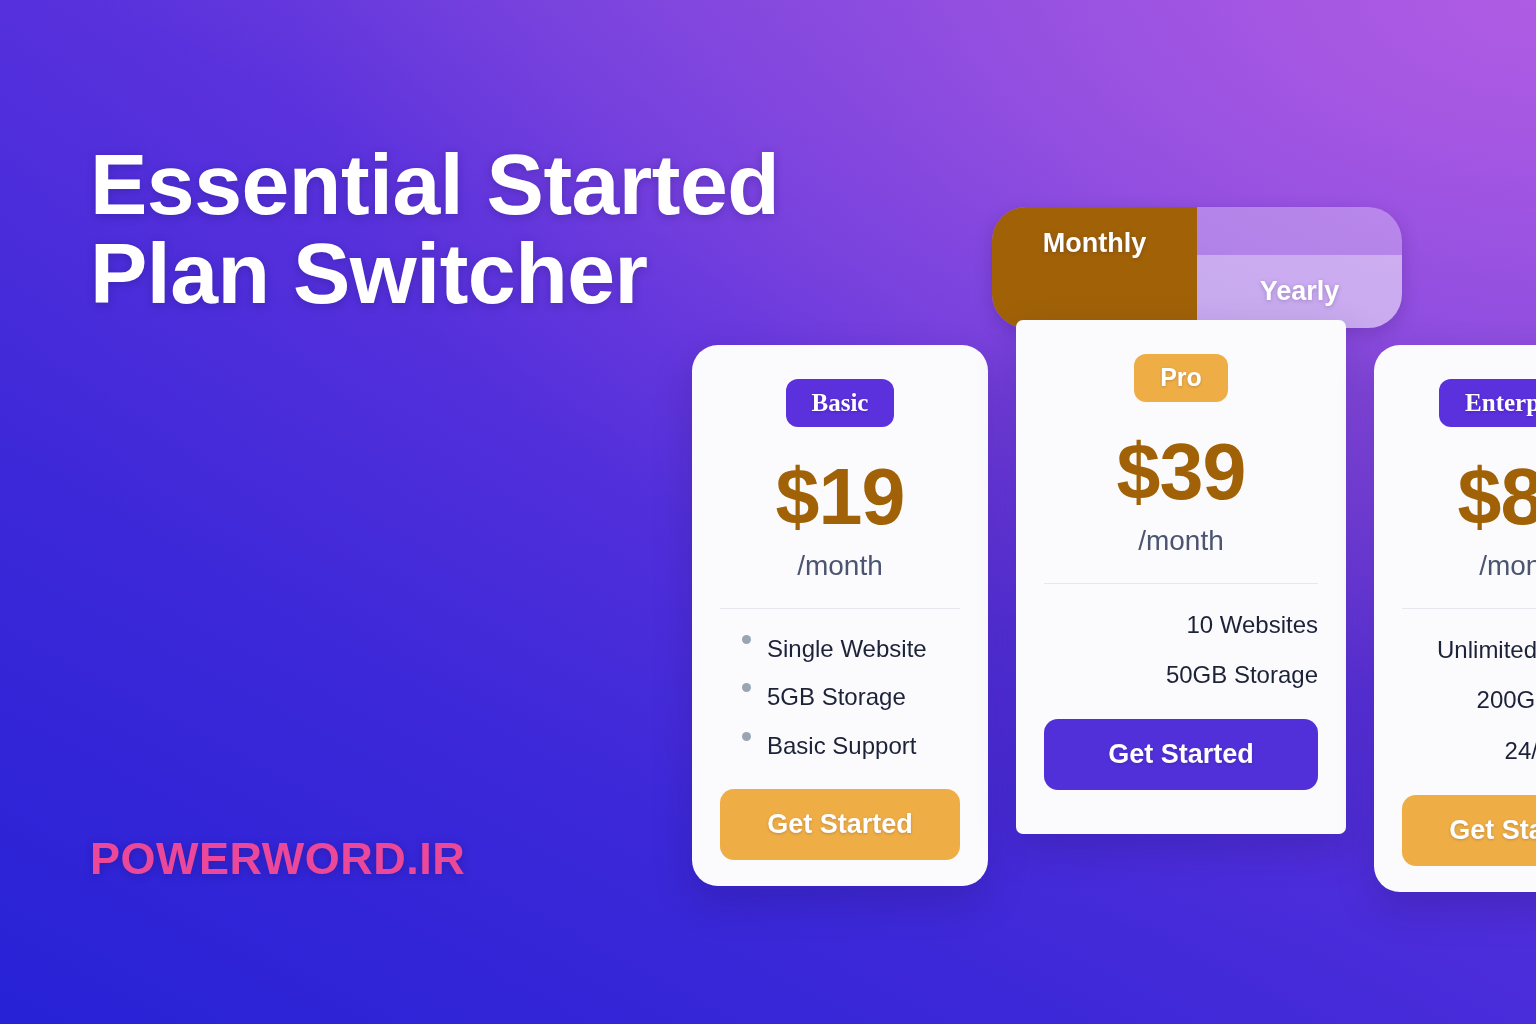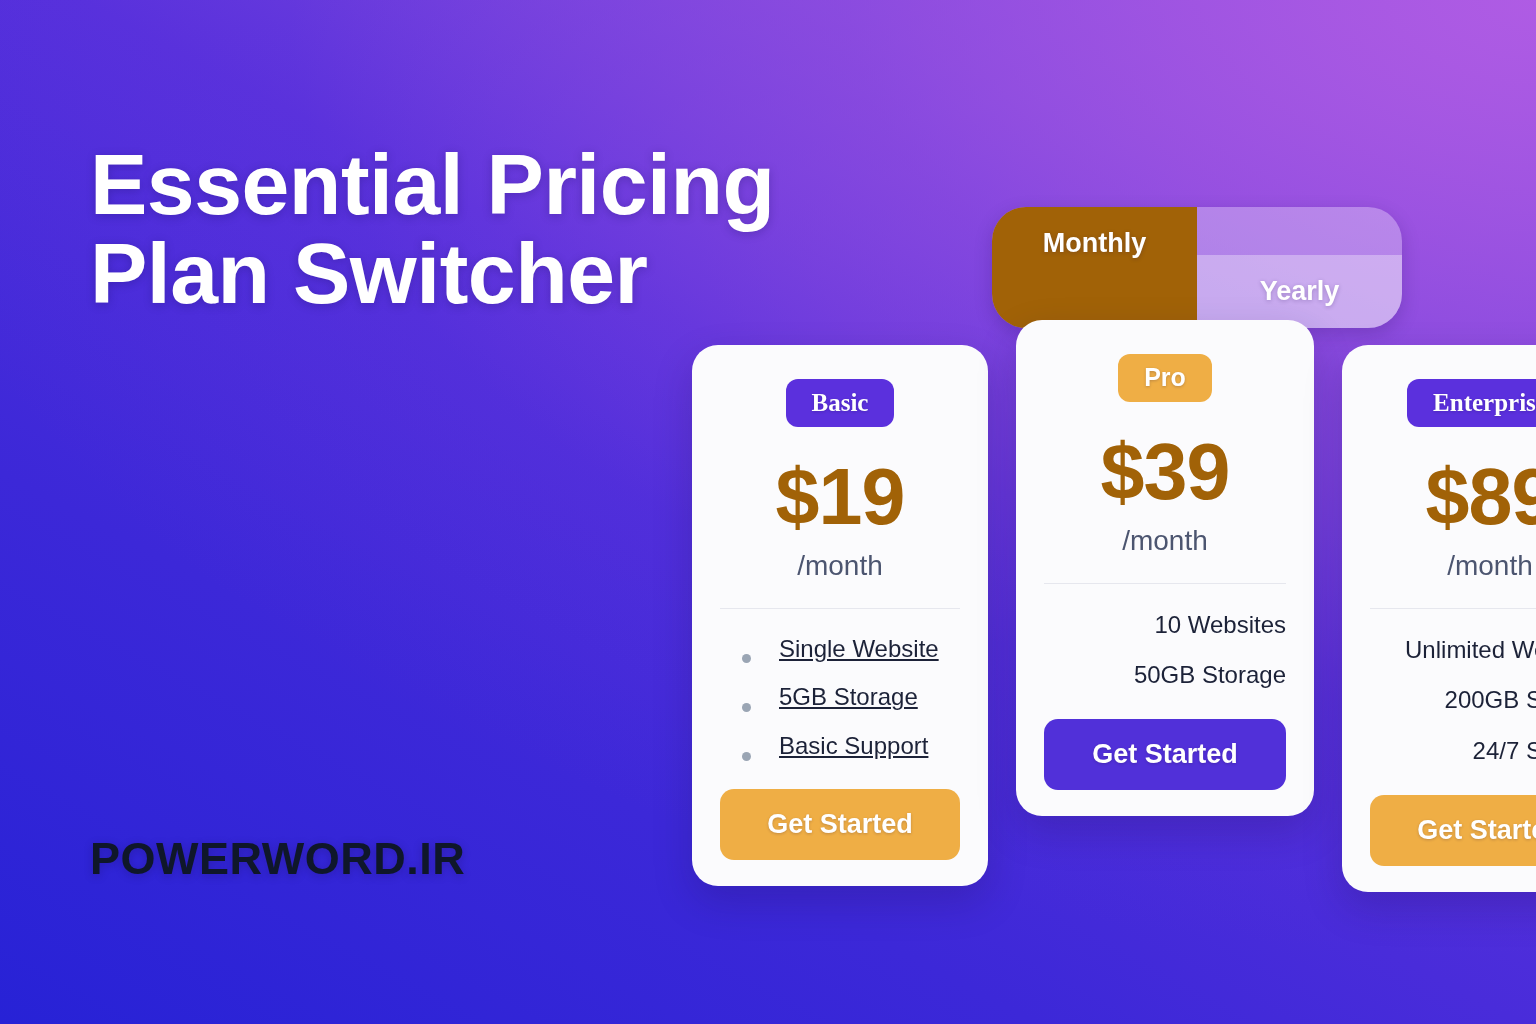--- a/index.html
+++ b/index.html
@@ -26,21 +26,21 @@
   #page-title .line { display:block; }
   #page-subtitle {
     margin-top:60px;
     font-size:40px; line-height:1.45; font-weight:400;
     color:#f2eefc; max-width:560px;
     text-shadow:0 1px 6px rgba(20,10,80,0.20);
   }
   #brand-watermark {
     position:absolute; left:90px; top:833px;
     font-size:45px; font-weight:700; letter-spacing:0.5px;
-    color:#0f172a;
+    color:#ec4899;
     text-shadow:0 2px 8px rgba(20,10,80,0.28);
   }
 
   
   #billing-toggle {
     position:absolute; left:992px; top:207px;
     display:flex; border-radius:34px; overflow:hidden;
     box-shadow:0 6px 18px rgba(35,15,90,0.22);
     background:rgba(255,255,255,0.30);
   }
@@ -59,21 +59,21 @@
     display:flex; align-items:flex-start; gap:28px;
   }
   .pricing-card {
     background:#fbfbfd; border-radius:26px;
     width:296px; padding:36px 28px 26px;
     display:flex; flex-direction:column; align-items:center;
     box-shadow:0 16px 38px rgba(30,12,80,0.22);
     flex:0 0 auto;
   }
   .pricing-card.standard { margin-top:25px; padding-top:34px; }
-  .pricing-card.featured { width:298px; padding:34px 28px 26px; }
+  .pricing-card.featured { width:330px; padding:34px 28px 44px;border-radius:7px; }
 
   .plan-badge {
     font-size:25px; font-weight:600; color:#ffffff;
     border-radius:12px; padding:10px 26px; line-height:1.1;
     text-shadow:0 1px 3px rgba(20,10,60,0.22);
     white-space:nowrap;
   }
   .plan-badge.badge-purple { background:#5b30dd;font-family:Liberation Serif, serif; }
   .plan-badge.badge-orange { background:#efae45; }
 
@@ -85,23 +85,22 @@
     font-size:28px; color:#4c5570; font-weight:400; margin-top:14px;
   }
   .card-divider {
     width:100%; height:1px; background:#e6e7ee; margin:26px 0 16px;
   }
 
   .feature-list { width:100%; list-style:none; }
   .feature-item { font-size:24px; color:#1c2238; line-height:1.2; }
   
   .feature-list.bulleted .feature-item {
-    display:flex; align-items:flex-end; gap:28px;
+    display:flex; align-items:flex-start; gap:16px;
     padding:10px 0 10px 22px;
-    text-decoration:underline;
   }
   .feature-list.bulleted .bullet-dot {
     width:9px; height:9px; border-radius:50%;
     background:#9aa5b4; flex:0 0 auto;
   }
   
   .feature-list.centered .feature-item {
     text-align:right; padding:11px 0;
   }
 
@@ -113,21 +112,21 @@
     text-shadow:0 1px 3px rgba(30,15,60,0.22);
   }
   .cta-button.cta-orange { background:#efae45; }
   .cta-button.cta-purple { background:#5130d9; }
 </style>
 </head>
 <body>
 
 <div id="left-panel">
   <h1 id="page-title">
-    <span class="line">Essential Pricing</span>
+    <span class="line">Essential Started</span>
     <span class="line">Plan Switcher</span>
   </h1>
 </div>
 
 <div id="brand-watermark">POWERWORD.IR</div>
 
 <div id="billing-toggle">
   <div class="toggle-option is-active">Monthly</div>
   <div class="toggle-option is-inactive">Yearly</div>
 </div>

